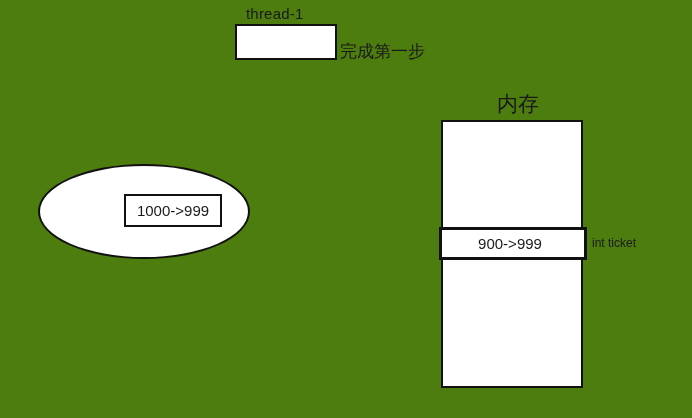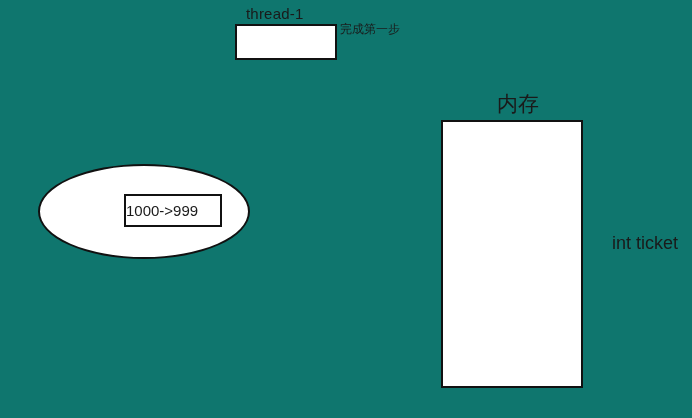--- a/index.html
+++ b/index.html
@@ -4,21 +4,21 @@
 <style>
   html, body {
     margin: 0;
     padding: 0;
     background: #ffffff;
   }
   #canvas {
     position: relative;
     width: 692px;
     height: 418px;
-    background: #0f766e;
+    background: #4d7c0f;
     overflow: hidden;
     font-family: "Liberation Sans", sans-serif;
     color: #1a1a1a;
   }
 
   
   .thread-label {
     position: absolute;
     left: 246px;
     top: 5px;
@@ -33,22 +33,22 @@
     top: 24px;
     width: 102px;
     height: 36px;
     border: 2px solid #111111;
     background: #ffffff;
     box-sizing: border-box;
   }
   .step-text {
     position: absolute;
     left: 340px;
-    top: 19px;
-    font-size: 12px;
+    top: 42px;
+    font-size: 17px;
     line-height: 20px;
     white-space: nowrap;
   }
 
   
   .ellipse {
     position: absolute;
     left: 38px;
     top: 164px;
     width: 212px;
@@ -62,20 +62,21 @@
     position: absolute;
     left: 124px;
     top: 194px;
     width: 98px;
     height: 33px;
     border: 2px solid #111111;
     background: #ffffff;
     box-sizing: border-box;
     display: flex;
     align-items: center;
+    justify-content: center;
   }
   .value-box span {
     font-size: 15px;
     line-height: 18px;
     white-space: nowrap;
   }
 
   
   .memory-label {
     position: absolute;
@@ -120,24 +121,23 @@
     font-size: 15px;
     line-height: 18px;
     white-space: nowrap;
     position: relative;
     left: -3px;
   }
   .ticket-label {
     position: absolute;
     left: 592px;
     top: 233px;
-    font-size: 18px;
+    font-size: 12px;
     line-height: 20px;
     white-space: nowrap;
-    margin-left: 20px;
   }
 
   
   .watermark {
     position: absolute;
     left: 588px;
     top: 396px;
     font-size: 12px;
     line-height: 16px;
     color: #c9c9c9;
@@ -163,17 +163,20 @@
   <div class="value-box">
     <span>1000-&gt;999</span>
   </div>
 
   <div class="memory-label">内存</div>
 
   <div class="memory-box">
     <div class="memory-cell-top"></div>
   </div>
 
+  <div class="ticket-cell">
+    <span>900-&gt;999</span>
+  </div>
 
   <div class="ticket-label">int ticket</div>
 
 
 </div>
 
 </body></html>

